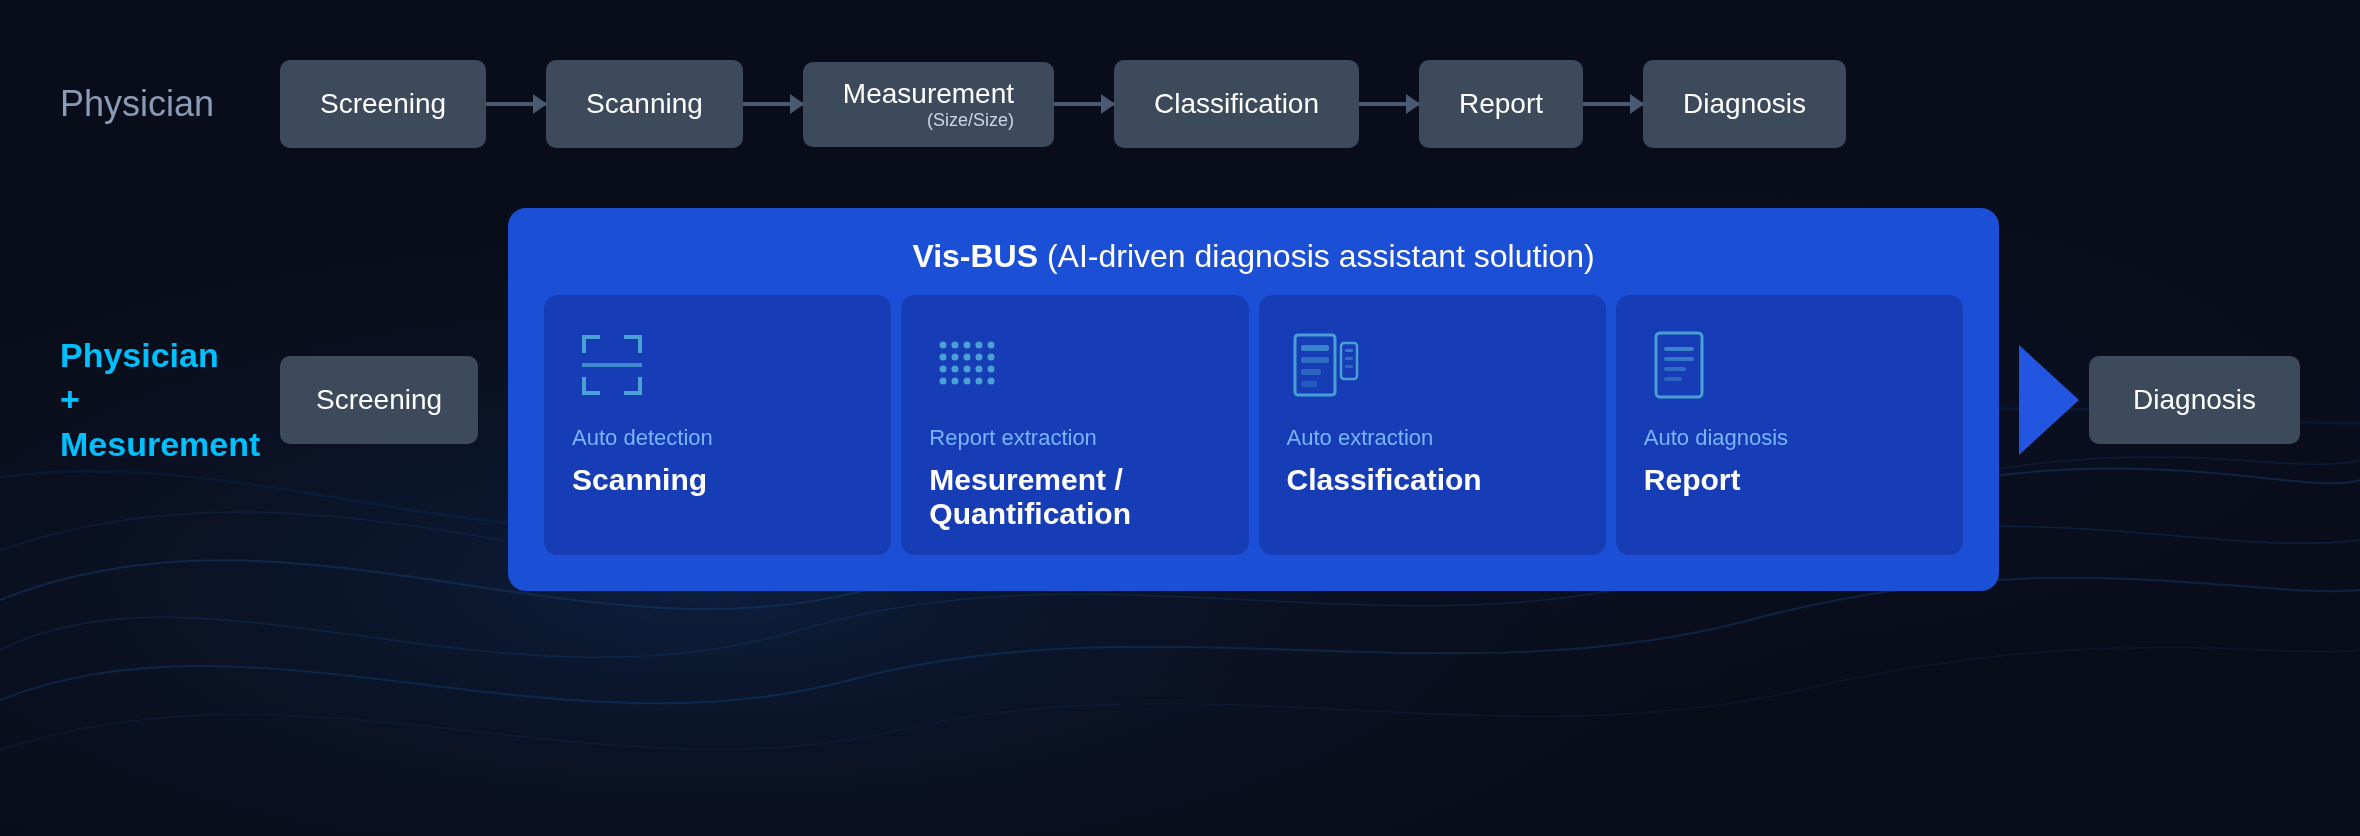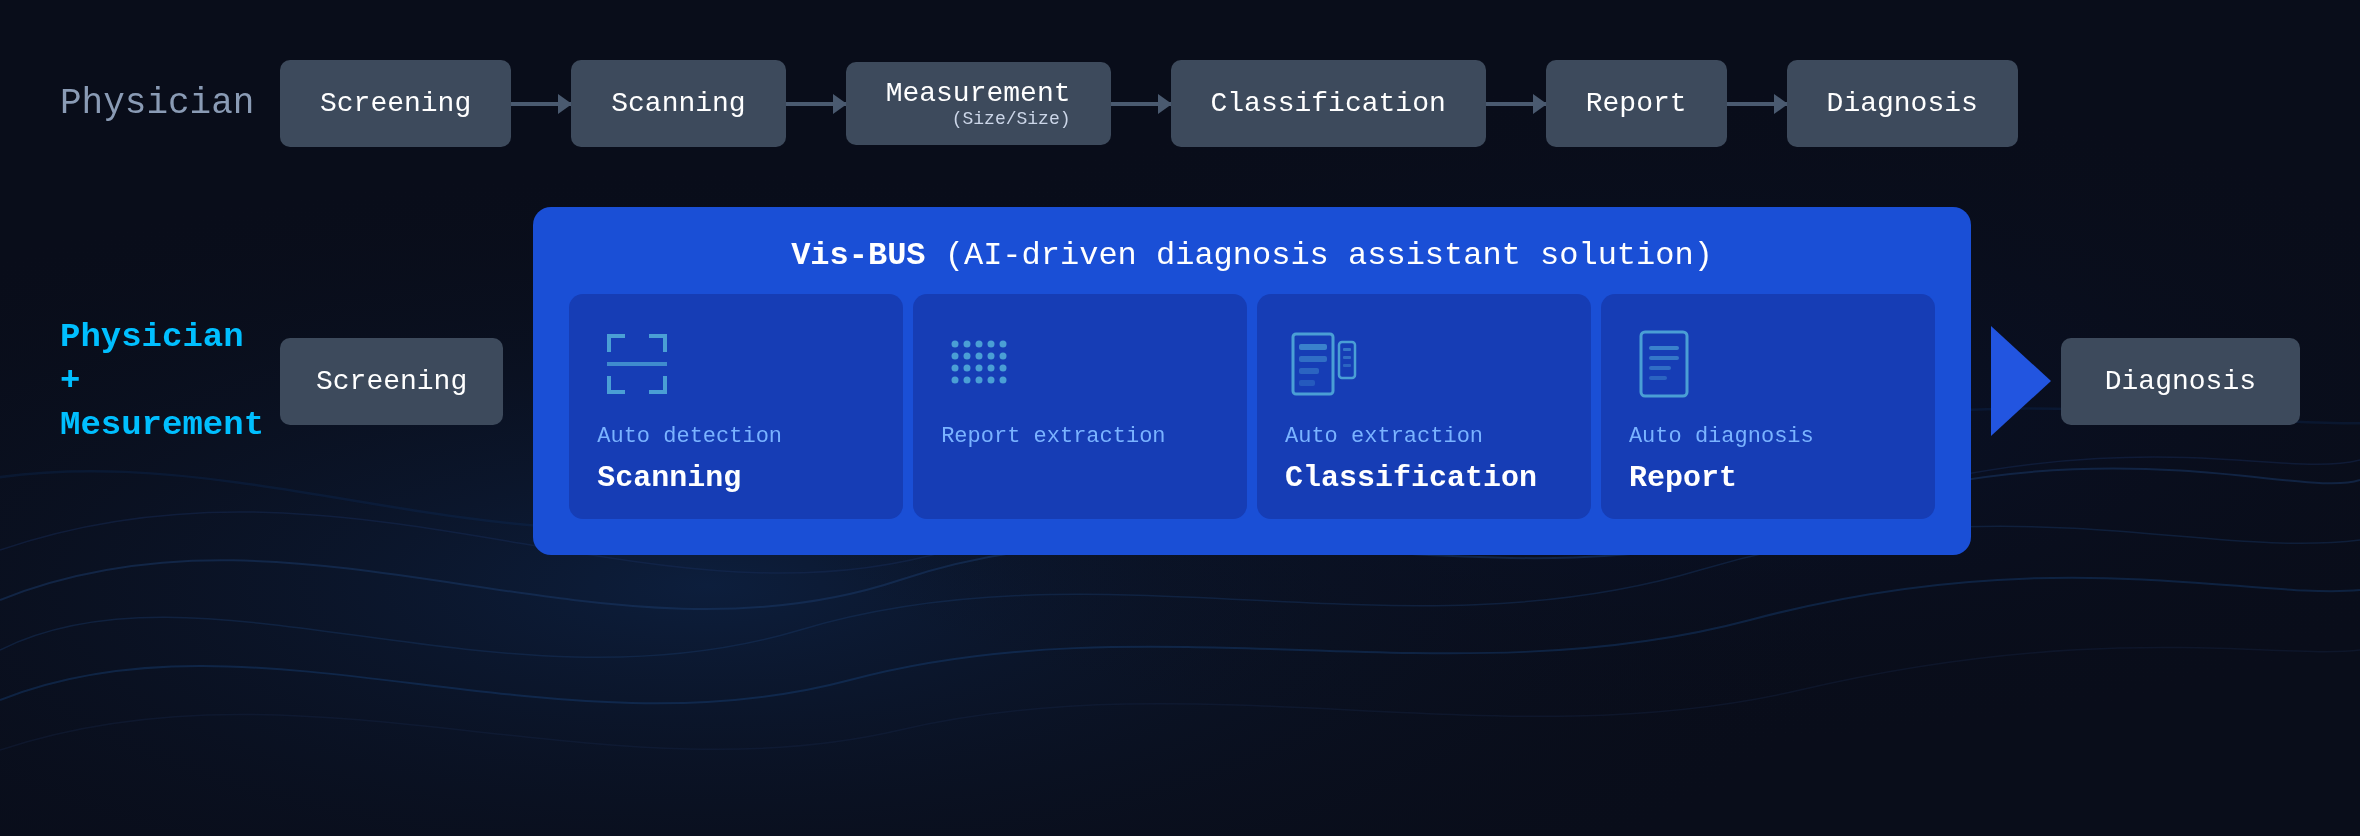--- a/index.html
+++ b/index.html
@@ -27,21 +27,20 @@
       width: 100%;
       height: 100%;
     }
 
     .content {
       position: relative;
       z-index: 1;
       width: 100%;
       height: 100%;
       padding: 40px 60px;
-      font-family: Liberation Mono, monospace;
     }
 
     
     .physician-row {
       display: flex;
       align-items: center;
       gap: 0;
       margin-bottom: 60px;
       margin-top: 20px;
     }
@@ -336,20 +335,21 @@
               <circle cx="50" cy="44" r="3.5" fill="#4a9fd5"></circle>
               <circle cx="62" cy="44" r="3.5" fill="#4a9fd5"></circle>
               <circle cx="14" cy="56" r="3.5" fill="#4a9fd5"></circle>
               <circle cx="26" cy="56" r="3.5" fill="#4a9fd5"></circle>
               <circle cx="38" cy="56" r="3.5" fill="#4a9fd5"></circle>
               <circle cx="50" cy="56" r="3.5" fill="#4a9fd5"></circle>
               <circle cx="62" cy="56" r="3.5" fill="#4a9fd5"></circle>
             </svg>
           </div>
           <div class="vis-card-sublabel">Report extraction</div>
+          <div class="vis-card-label">Mesurement / Quantification</div>
         </div>
 
         <div class="vis-card">
           <div class="vis-card-icon">
             <svg width="80" height="80" viewBox="0 0 80 80" fill="none" xmlns="http://www.w3.org/2000/svg">
 
               <rect x="8" y="10" width="40" height="60" rx="3" stroke="#4a9fd5" stroke-width="3" fill="none"></rect>
 
               <rect x="14" y="20" width="28" height="6" rx="2" fill="#4a9fd5" opacity="0.7"></rect>
               <rect x="14" y="32" width="28" height="6" rx="2" fill="#4a9fd5" opacity="0.5"></rect>

